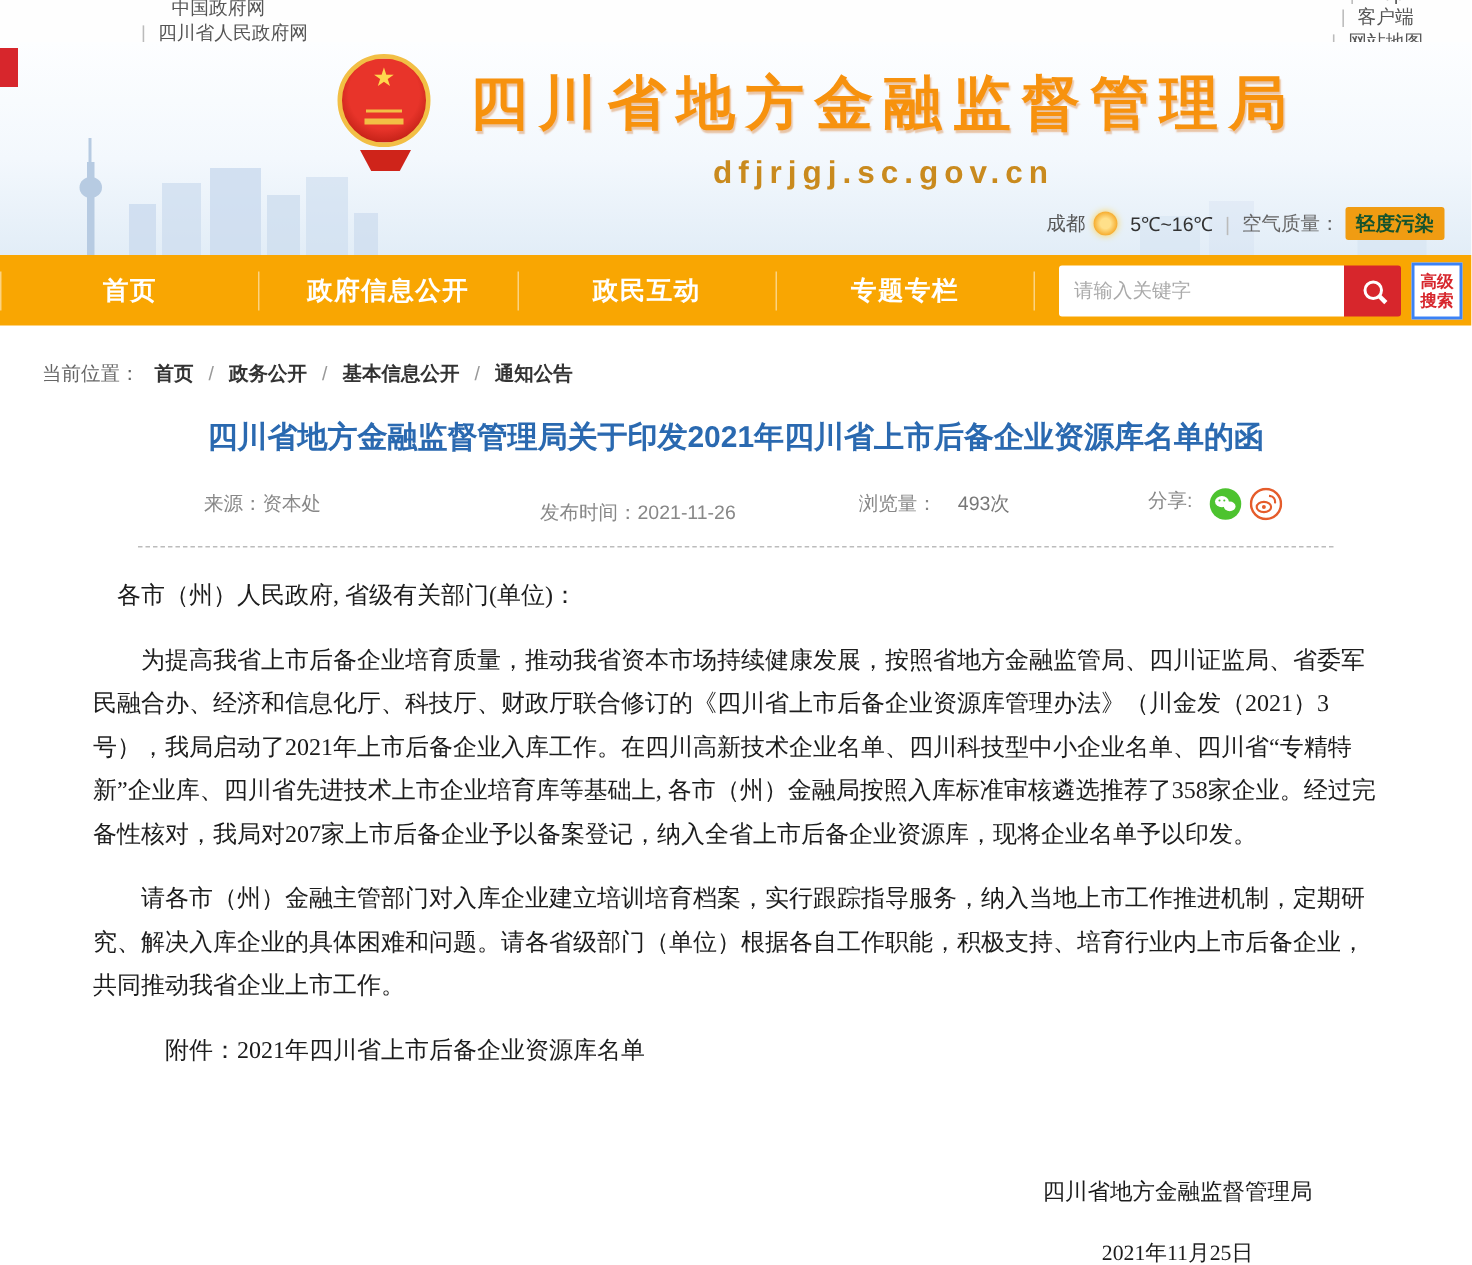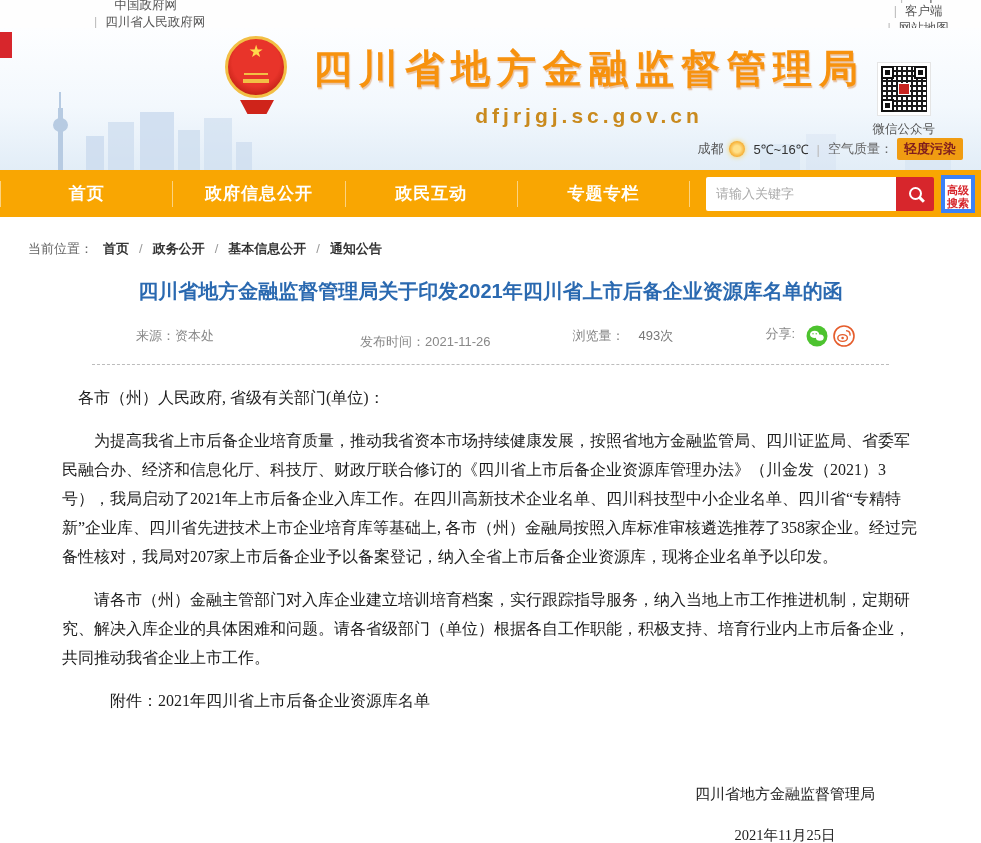--- a/index.html
+++ b/index.html
@@ -68,41 +68,41 @@
 
   .weather { position:absolute; right:18px; bottom:10px; display:flex; align-items:center;
              font-size:13px; color:#666; }
   .weather .city { color:#555; margin-right:6px; }
   .sun-icon { width:16px; height:16px; border-radius:50%;
               background:radial-gradient(circle,#ffe08a 30%,#f5a623 75%);
               box-shadow:0 0 5px #ffd34d; margin-right:8px; }
   .weather .temp { color:#333; }
   .weather .wsep { color:#bbb; margin:0 8px; }
   .air-badge { display:inline-block; margin-left:4px; padding:2px 7px; background:#f09c12;
-               color:#7f1d1d; font-weight:bold; font-size:13px; border-radius:2px; }
+               color:#14532d; font-weight:bold; font-size:13px; border-radius:2px; }
 
   
   .nav { height:47px; background:#f9a602; display:flex; align-items:center; }
   .nav-items { display:flex; width:690px; list-style:none; height:100%; align-items:center; }
   .nav-items li { flex:1; text-align:center; }
   .nav-items li a { display:inline-block; width:100%; color:#fff; font-size:17px; font-weight:bold;
                     letter-spacing:1px; }
   .nav-items li { border-right:1px solid rgba(255,255,255,.5); height:26px; line-height:26px; }
   .nav-items li:first-child { border-left:1px solid rgba(255,255,255,.5); }
 
   .search-group { display:flex; align-items:center; margin-left:16px; }
   .search-input { width:190px; height:34px; border:none; outline:none; padding:0 10px;
                   font-size:13px; color:#333; border-radius:2px 0 0 2px; }
   .search-input::placeholder { color:#aaa; }
   .search-btn { width:38px; height:34px; background:#d7262c; border:none; cursor:pointer;
                 display:flex; align-items:center; justify-content:center; border-radius:0 2px 2px 0; }
   .mag { width:13px; height:13px; border:2px solid #fff; border-radius:50%; position:relative; display:block; }
   .mag::after { content:""; position:absolute; width:2.5px; height:7px; background:#fff;
                 transform:rotate(-45deg); right:-3px; bottom:-5px; }
-  .adv-btn { margin-left:7px; width:34px; height:38px; background:#fff; border:4px solid #3b82f6;
+  .adv-btn { margin-left:7px; width:34px; height:38px; background:#fff; border:2px solid #3b82f6;
              color:#d7262c; font-size:11px; font-weight:bold; line-height:13px; text-align:center;
              padding:5px 2px; cursor:pointer; }
 
   
   .breadcrumb { margin:23px 0 0 28px; font-size:13px; color:#666; display:flex; align-items:center; }
   .breadcrumb .crumbs { list-style:none; display:flex; }
   .breadcrumb .crumbs li a { color:#333; font-weight:bold; }
   .breadcrumb .crumbs li + li::before { content:"/"; color:#999; margin:0 10px; font-weight:normal; }
   .breadcrumb .loc { margin-right:10px; }
 
@@ -172,30 +172,20 @@
     <div class="emblem">
       <div class="disc"></div>
       <div class="ribbon"></div>
     </div>
     <div class="brand-text">
       <div class="site-title">四川省地方金融监督管理局</div>
       <div class="site-url">dfjrjgj.sc.gov.cn</div>
     </div>
   </div>
 
-  <div class="qr-block">
-    <div class="qr">
-      <span class="grid"></span>
-      <i class="tl"></i>
-        <i class="tr"></i>
-        <i class="bl"></i>
-      <b class="qrc"></b>
-    </div>
-    <div class="qr-label">微信公众号</div>
-  </div>
 
   <div class="weather">
     <span class="city">成都</span>
     <span class="sun-icon"></span>
     <span class="temp">5℃~16℃</span>
     <span class="wsep">|</span>
     <span>空气质量：</span>
     <span class="air-badge">轻度污染</span>
   </div>
 </div>

